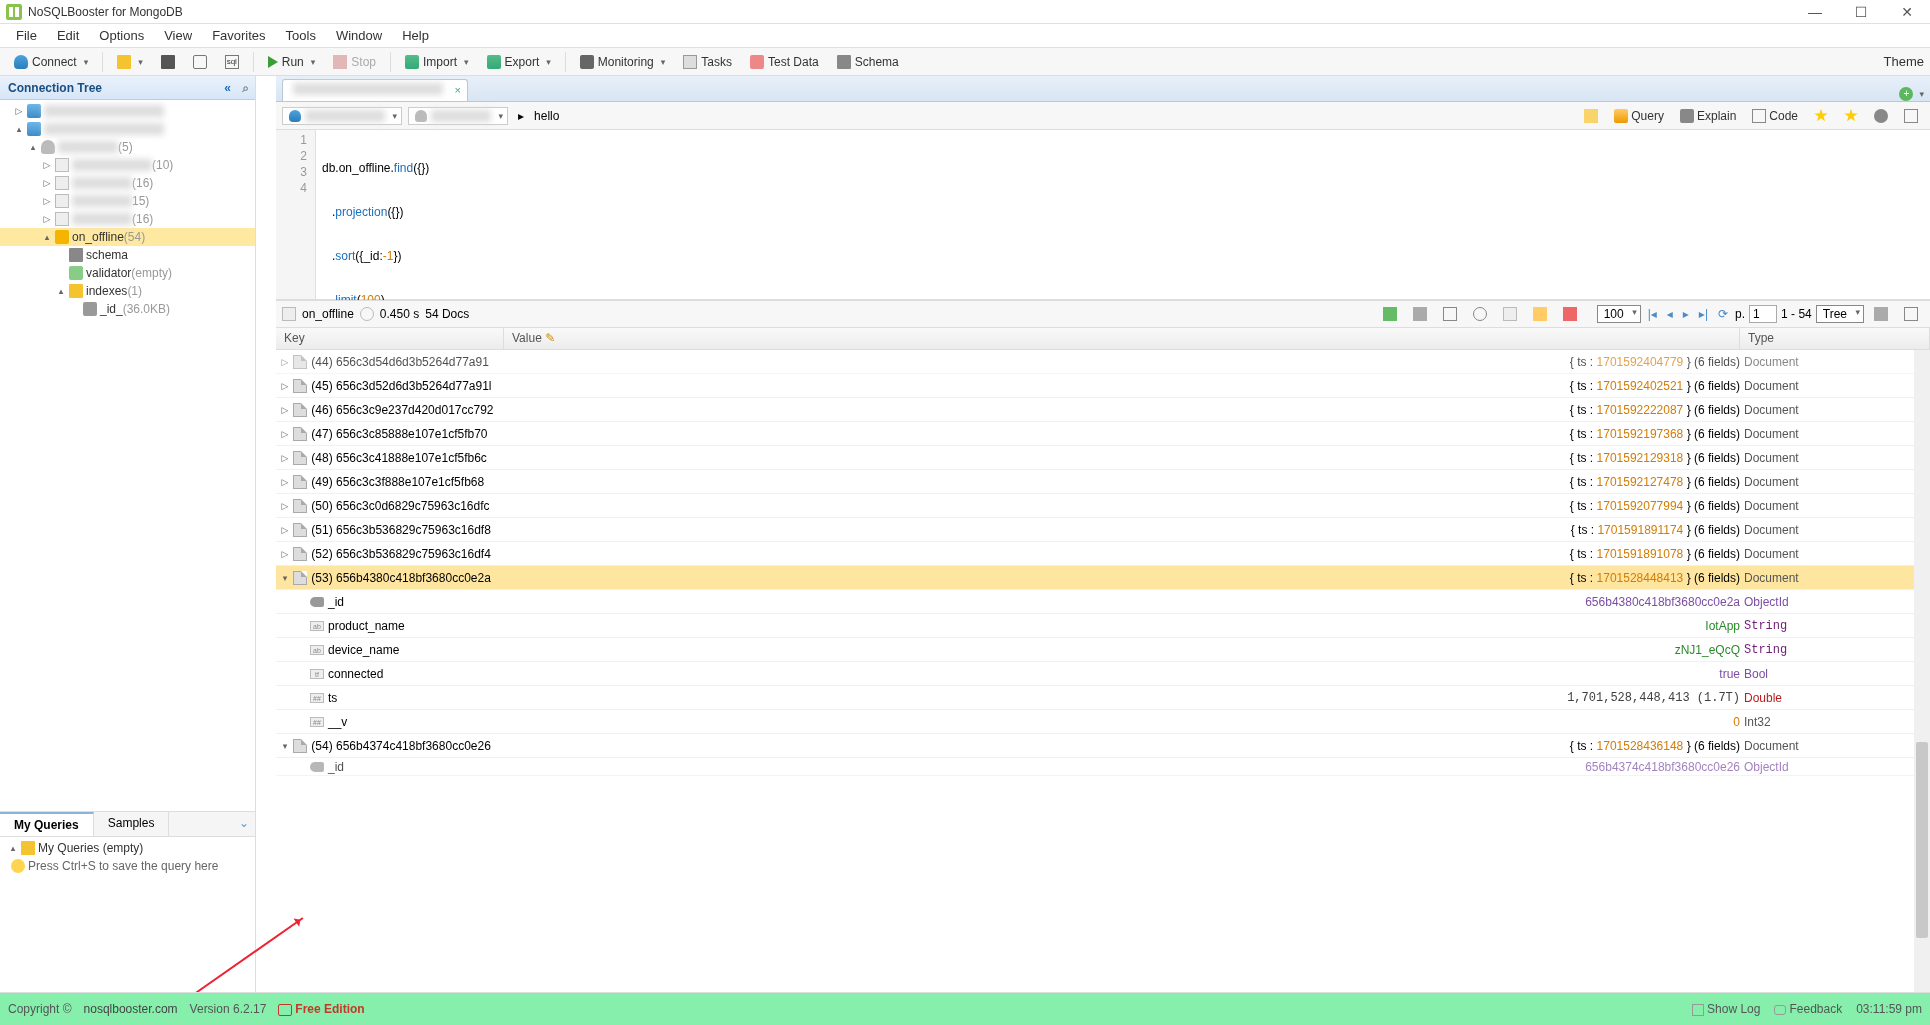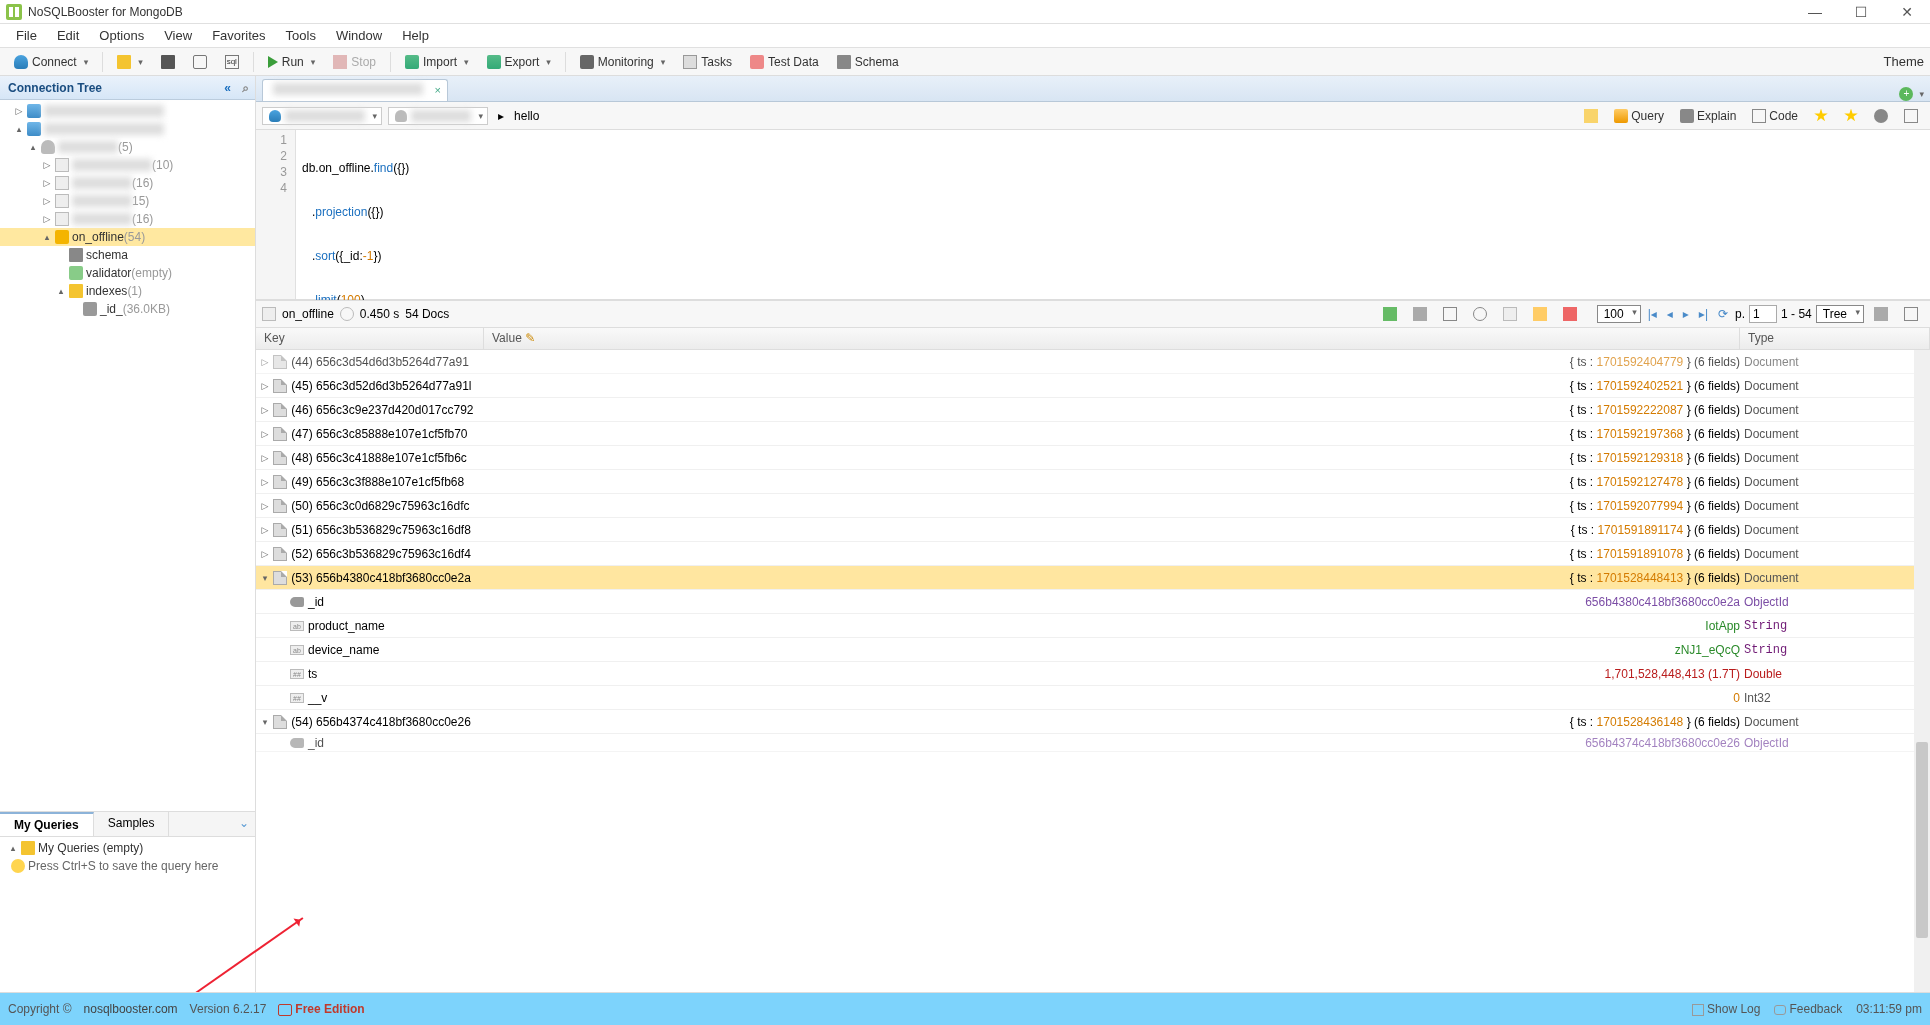--- a/index.html
+++ b/index.html
@@ -28,21 +28,21 @@
 .ico-sql { border: 1px solid #777; font-size: 8px; line-height: 12px; text-align: center; }
 .ico-play { width: 0; height: 0; border-left: 10px solid #3a9d3a; border-top: 6px solid transparent; border-bottom: 6px solid transparent; }
 .ico-stop { background: #c77; opacity: .5; }
 .ico-import { background: linear-gradient(#5b8,#3a7); border-radius: 2px; position: relative; }
 .ico-export { background: linear-gradient(#5b8,#3a7); border-radius: 2px; }
 .ico-monitor { background: #666; border-radius: 2px; }
 .ico-clip { background: #ddd; border: 1px solid #999; }
 .ico-test { background: #e88; border-radius: 2px; }
 .ico-schema { background: #888; border-radius: 1px; }
 
-.body-area { display: flex; height: calc(100% - 24px - 24px - 28px - 22px); }
+.body-area { display: flex; height: calc(100% - 24px - 24px - 28px - 22px); gap: 20px; }
 
 .sidebar { width: 256px; background: #fff; border-right: 1px solid #ddd; display: flex; flex-direction: column; }
 .sidebar-header { height: 24px; background: linear-gradient(#eaf2fb,#d6e6f7); border-bottom: 1px solid #bcd; display: flex; align-items: center; padding: 0 8px; color: #1a4d80; font-weight: bold; position: relative; }
 .sidebar-header .collapse-icon { position: absolute; right: 24px; color: #1a6fbf; }
 .sidebar-header .search-icon { position: absolute; right: 6px; color: #888; }
 
 .tree { flex: 1; overflow: auto; padding: 2px 0; }
 .tree-node { display: flex; align-items: center; height: 18px; padding: 0 4px; font-size: 12px; color: #333; white-space: nowrap; }
 .tree-node .arrow { width: 10px; font-size: 9px; color: #666; text-align: center; }
 .tree-node .ticon { width: 14px; height: 14px; margin: 0 3px; display: inline-block; }
@@ -113,26 +113,26 @@
 .row .cell-value { flex: 1; padding-left: 4px; white-space: nowrap; overflow: hidden; text-align: right; }
 .row .cell-type { width: 190px; padding-left: 4px; color: #555; }
 .row .arrow { width: 10px; font-size: 9px; color: #666; text-align: center; }
 .doc-icon { width: 14px; height: 14px; background: #ddd; border: 1px solid #aaa; margin-right: 4px; position: relative; }
 .doc-icon::after { content: ""; position: absolute; right: -1px; top: -1px; border: 3px solid #fff; border-left-color: #aaa; border-bottom-color: #aaa; }
 .key-icon { width: 14px; height: 10px; background: #999; border-radius: 5px 2px 2px 5px; margin-right: 4px; }
 .type-icon { width: 14px; height: 10px; background: #eee; border: 1px solid #bbb; margin-right: 4px; font-size: 7px; text-align: center; line-height: 10px; color: #888; }
 .val-orange { color: #d47b00; }
 .val-purple { color: #7b4da5; }
 .val-green { color: #2a8a2a; }
-.val-red { color: #b91c1c; }
+.val-red { color: #404040; font-family: Liberation Mono, monospace; }
 .type-green { color: #701a75; font-family: Liberation Mono, monospace; }
 .type-purple { color: #7b4da5; margin-top: 25px; }
 .type-red { color: #b91c1c; }
 
-.statusbar { position: absolute; bottom: 0; left: 0; right: 0; height: 22px; background: #7dd3fc; border-top: 1px solid #ddd; display: flex; align-items: center; padding: 16px 8px; font-size: 12px; color: #555; gap: 12px; }
+.statusbar { position: absolute; bottom: 0; left: 0; right: 0; height: 22px; background: #86efac; border-top: 1px solid #ddd; display: flex; align-items: center; padding: 16px 8px; font-size: 12px; color: #555; gap: 12px; }
 .statusbar .right { position: absolute; right: 8px; display: flex; align-items: center; gap: 14px; }
 .free-ed { color: #c0392b; font-weight: bold; }
 .cart-icon { width: 14px; height: 12px; border: 1px solid #c0392b; border-radius: 2px; position: relative; display: inline-block; margin-right: 3px; vertical-align: middle; }
 .arrow-red { position: absolute; width: 150px; height: 2px; background: #e23; transform: rotate(-35deg); transform-origin: left; left: 180px; bottom: 20px; }
 .arrow-red::after { content: ""; position: absolute; right: -2px; top: -4px; border: 5px solid transparent; border-left-color: #e23; }
 .scrollbar-v { position: absolute; right: 0; top: 0; bottom: 0; width: 16px; background: #f0f0f0; }
 .scrollbar-thumb { position: absolute; right: 2px; width: 12px; background: #c8c8c8; border-radius: 2px; }
 .scrollbar-h { position: absolute; bottom: 0; left: 0; right: 0; height: 14px; background: #f0f0f0; }
 </style>
 </head>
@@ -512,20 +512,28 @@
         <div class="row">
           <div class="cell-key" style="padding-left:34px">
             <span class="type-icon">ab</span>
             <span>device_name</span>
           </div>
           <div class="cell-value"><span class="val-green">zNJ1_eQcQ</span></div>
           <div class="cell-type"><span class="type-green">String</span></div>
         </div>
         <div class="row">
           <div class="cell-key" style="padding-left:34px">
+            <span class="type-icon">tf</span>
+            <span>connected</span>
+          </div>
+          <div class="cell-value"><span class="val-purple">true</span></div>
+          <div class="cell-type"><span class="type-purple">Bool</span></div>
+        </div>
+        <div class="row">
+          <div class="cell-key" style="padding-left:34px">
             <span class="type-icon">##</span>
             <span>ts</span>
           </div>
           <div class="cell-value"><span class="val-red">1,701,528,448,413 (1.7T)</span></div>
           <div class="cell-type"><span class="type-red">Double</span></div>
         </div>
         <div class="row">
           <div class="cell-key" style="padding-left:34px">
             <span class="type-icon">##</span>
             <span>__v</span>

